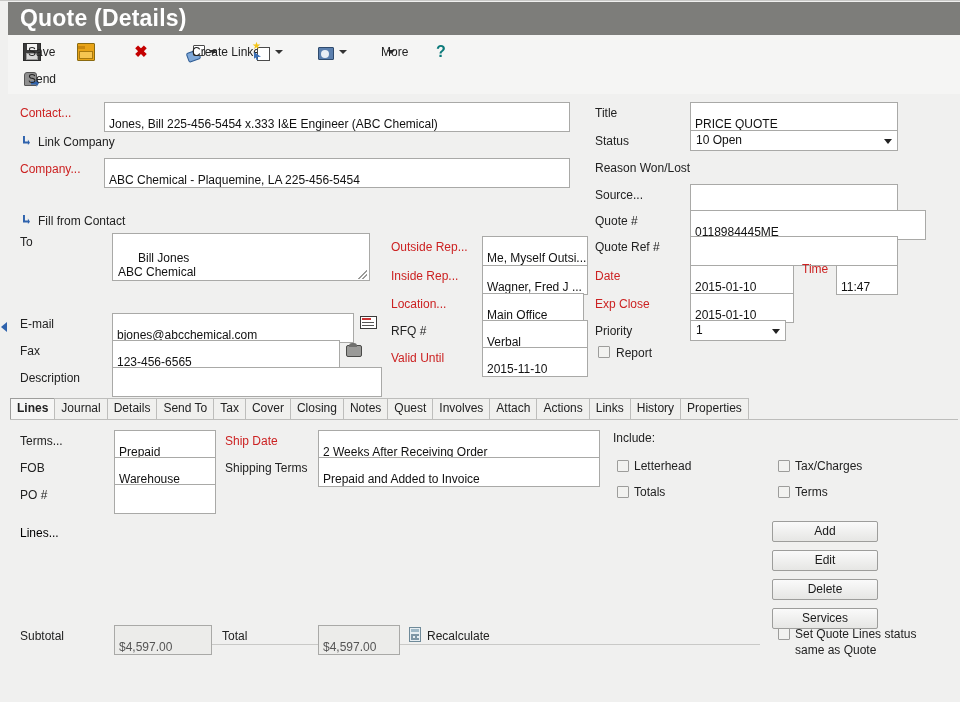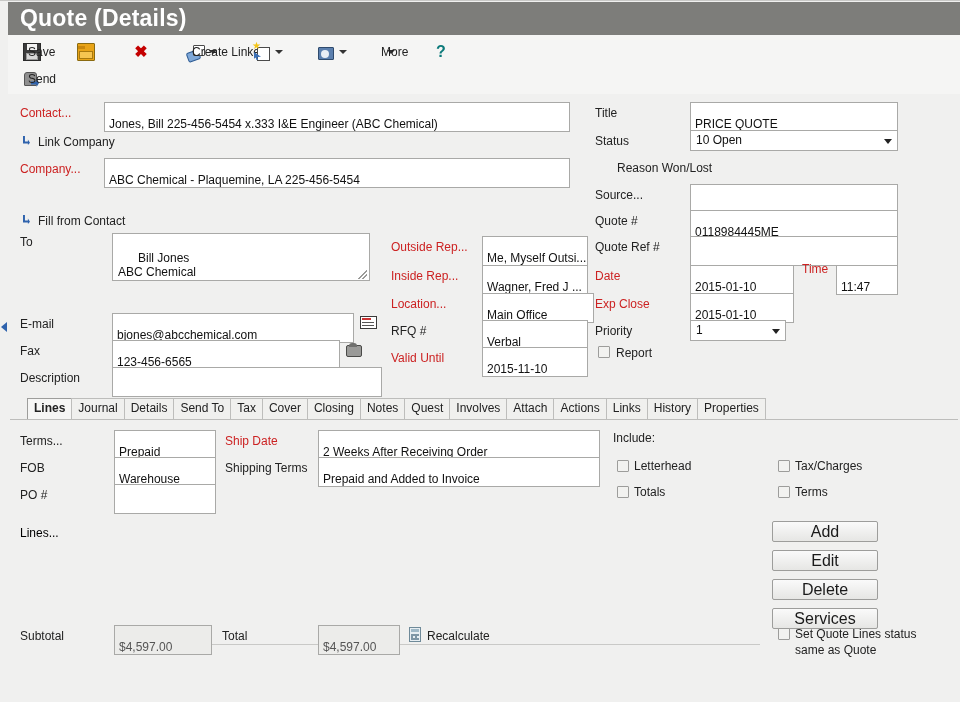--- a/index.html
+++ b/index.html
@@ -109,32 +109,32 @@
     background:#6f6f6d;border-radius:3px 3px 0 0;}
   .calcico{position:absolute;width:12px;height:15px;box-sizing:border-box;
     background:#e7eef2;border:1px solid #6f8a99;}
   .calcico:before{content:"";position:absolute;left:1px;top:1px;right:1px;height:3px;background:#9fb8c6;}
   .calcico:after{content:"";position:absolute;left:1px;top:6px;right:1px;bottom:1px;
     background:
       repeating-linear-gradient(to right,#7e96a5 0 2px,transparent 2px 4px),
       repeating-linear-gradient(to bottom,#7e96a5 0 2px,transparent 2px 4px);}
 
   
-  .tabstrip{position:absolute;left:19px;top:304px;right:2px;height:22px;}
+  .tabstrip{position:absolute;left:2px;top:304px;right:2px;height:22px;}
   .tab{position:relative;float:left;height:21px;box-sizing:border-box;
        background:#f0f0ee;border:1px solid #bdbdbb;border-bottom:none;
        font-size:12px;color:#222;line-height:19px;padding:0 6px;margin-right:-1px;cursor:default;}
   .tab.active{background:#f6f6f5;font-weight:bold;border-color:#9d9d9b;height:22px;}
   .tabline{position:absolute;left:2px;top:325px;right:2px;height:1px;background:#bdbdbb;}
 
   .panel{position:absolute;left:2px;top:326px;right:2px;bottom:0;background:#f0f0ef;}
 
   .btn{position:absolute;box-sizing:border-box;height:21px;width:106px;
        background:linear-gradient(#fafafa,#e6e6e4);border:1px solid #9d9d9b;border-radius:2px;
-       font-size:16px;color:#1a1a1a;text-align:center;line-height:19px;cursor:default;}
+       font-size:12px;color:#1a1a1a;text-align:center;line-height:19px;cursor:default;}
 
   .listbox{position:absolute;box-sizing:border-box;background:#ffffff;border:1px solid #a9a9a7;
            overflow:hidden;padding:3px 4px;}
   .listline{font-family:"Liberation Mono","DejaVu Sans Mono",monospace;font-size:11px;
             color:#2a2a2a;line-height:15px;white-space:pre;}
   .sep{position:absolute;height:1px;background:#c9c9c7;}
 </style>
 </head>
 <body>
 
@@ -229,44 +229,44 @@
     <div class="lbl" style="left:12px;top:277px;">Description</div>
     <div class="fld" style="left:104px;top:273px;width:270px;"></div>
 
     <div class="lbl red" style="left:383px;top:146px;">Outside Rep...</div>
     <div class="fld" style="left:474px;top:142px;width:106px;">Me, Myself Outsi...</div>
 
     <div class="lbl red" style="left:383px;top:175px;">Inside Rep...</div>
     <div class="fld" style="left:474px;top:171px;width:106px;">Wagner, Fred J ...</div>
 
     <div class="lbl red" style="left:383px;top:203px;">Location...</div>
-    <div class="fld" style="left:474px;top:199px;width:112px;">Main Office</div>
+    <div class="fld" style="left:474px;top:199px;width:102px;">Main Office</div>
 
     <div class="lbl" style="left:383px;top:230px;">RFQ #</div>
     <div class="fld" style="left:474px;top:226px;width:106px;">Verbal</div>
 
     <div class="lbl red" style="left:383px;top:257px;">Valid Until</div>
     <div class="fld" style="left:474px;top:253px;width:106px;">2015-11-10</div>
 
     <div class="lbl" style="left:587px;top:12px;">Title</div>
     <div class="fld" style="left:682px;top:8px;width:208px;">PRICE QUOTE</div>
 
     <div class="lbl" style="left:587px;top:40px;">Status</div>
     <div class="sel" style="left:682px;top:36px;width:208px;">
       <span>10 Open</span>
       <span class="ar"></span>
     </div>
 
-    <div class="lbl" style="left:609px;top:67px;">Reason Won/Lost</div>
+    <div class="lbl" style="left:587px;top:67px;">Reason Won/Lost</div>
 
     <div class="lbl" style="left:587px;top:94px;">Source...</div>
     <div class="fld" style="left:682px;top:90px;width:208px;"></div>
 
     <div class="lbl" style="left:587px;top:120px;">Quote #</div>
-    <div class="fld" style="left:682px;top:116px;width:208px;">0118984445ME</div>
+    <div class="fld" style="left:682px;top:116px;width:236px;">0118984445ME</div>
 
     <div class="lbl" style="left:587px;top:146px;">Quote Ref #</div>
     <div class="fld" style="left:682px;top:142px;width:208px;"></div>
 
     <div class="lbl red" style="left:587px;top:175px;">Date</div>
     <div class="fld" style="left:682px;top:171px;width:104px;">2015-01-10</div>
     <div class="lbl red" style="left:794px;top:168px;">Time</div>
     <div class="fld" style="left:828px;top:171px;width:62px;">11:47</div>
 
     <div class="lbl red" style="left:587px;top:203px;">Exp Close</div>

